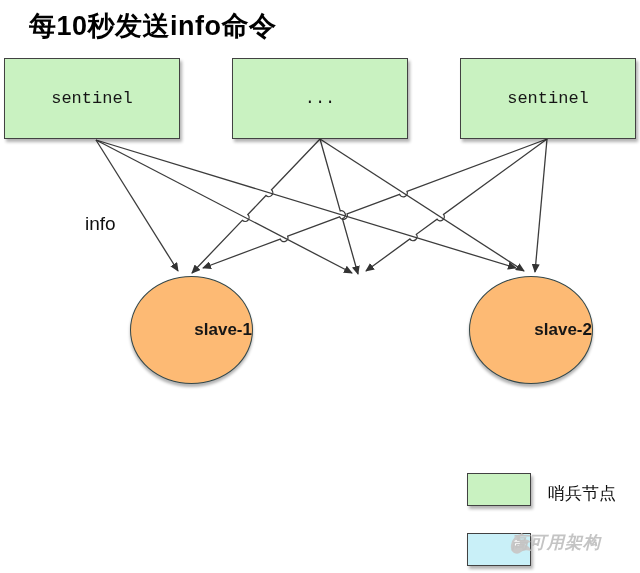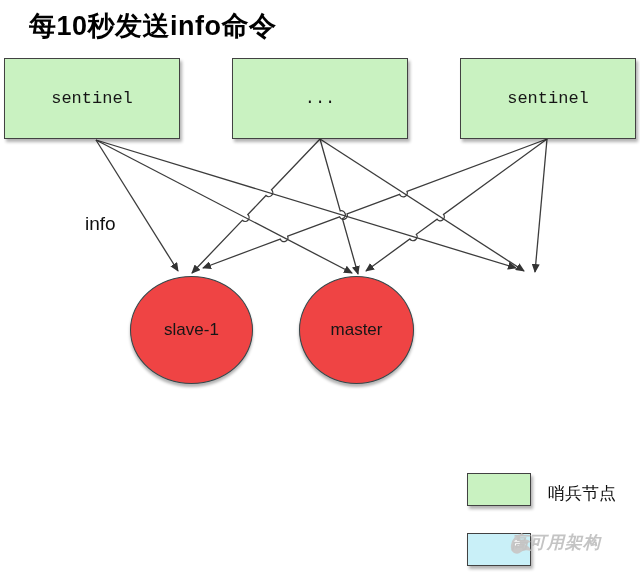--- a/index.html
+++ b/index.html
@@ -13,24 +13,24 @@
   }
   #edges{position:absolute;left:0;top:0;width:640px;height:573px;z-index:1;}
   .edge{fill:none;stroke:#3c3c3c;stroke-width:1.3px;}
   .box{
     position:absolute;background:#c9f2c1;border:1.6px solid #424242;
     box-shadow:2px 3px 3px rgba(0,0,0,0.30);
     display:flex;align-items:center;justify-content:center;
     font-size:17px;color:#161616;z-index:2;box-sizing:border-box;font-family:Liberation Mono, monospace;
   }
   .ellipse{
-    position:absolute;background:#ef4444;border:1.6px solid #33474a;border-radius:50%;
+    position:absolute;background:#fdba74;border:1.6px solid #33474a;border-radius:50%;
     box-shadow:0 3px 3px rgba(0,0,0,0.30);
-    display:flex;align-items:center;justify-content:center;
-    font-size:17px;color:#161616;z-index:2;box-sizing:border-box;
+    display:flex;align-items:center;justify-content:flex-end;
+    font-size:17px;color:#161616;z-index:2;box-sizing:border-box;font-weight:bold;
   }
   .edge-label{position:absolute;left:85px;top:213px;font-size:19px;color:#101010;z-index:2;}
   .legend-swatch{
     position:absolute;width:64px;height:33px;border:1.6px solid #424242;
     box-shadow:2px 3px 3px rgba(0,0,0,0.30);z-index:2;box-sizing:border-box;
   }
   .swatch-sentinel{left:467px;top:473px;background:#c9f2c1;}
   .swatch-data{left:467px;top:533px;background:#c9f0f8;}
   .legend-label{position:absolute;font-size:17px;color:#0e0e0e;z-index:3;text-align:right;}
   .legend-label-sentinel{left:548px;top:482px;}
@@ -73,22 +73,22 @@
   </div>
   <div class="box" style="left:460px;top:58px;width:176px;height:81px;">
     <span>sentinel</span>
   </div>
 
   <div class="edge-label">info</div>
 
   <div class="ellipse" style="left:130px;top:276px;width:123px;height:108px;">
     <span>slave-1</span>
   </div>
-  <div class="ellipse" style="left:299px;top:276px;width:115px;height:108px;">
-    <span>master</span>
+  <div class="ellipse" style="left:469px;top:276px;width:124px;height:108px;">
+    <span>slave-2</span>
   </div>
 
   <div class="legend-swatch swatch-sentinel"></div>
   <div class="legend-label legend-label-sentinel">哨兵节点</div>
 
   <div class="legend-swatch swatch-data"></div>
 
   <svg class="watermark-logo" width="28" height="26" viewBox="0 0 28 26">
     <path fill="#c9c9c9" d="M3,14 Q5,4 13,3 Q11,7 13,9 Q19,7 23,11 Q18,12 17,14 Q22,15 23,20 Q16,18 13,21 Q10,24 6,22 Q2,19 3,14 z"></path>
     <circle cx="9" cy="12" r="3" fill="#ffffff"></circle>

